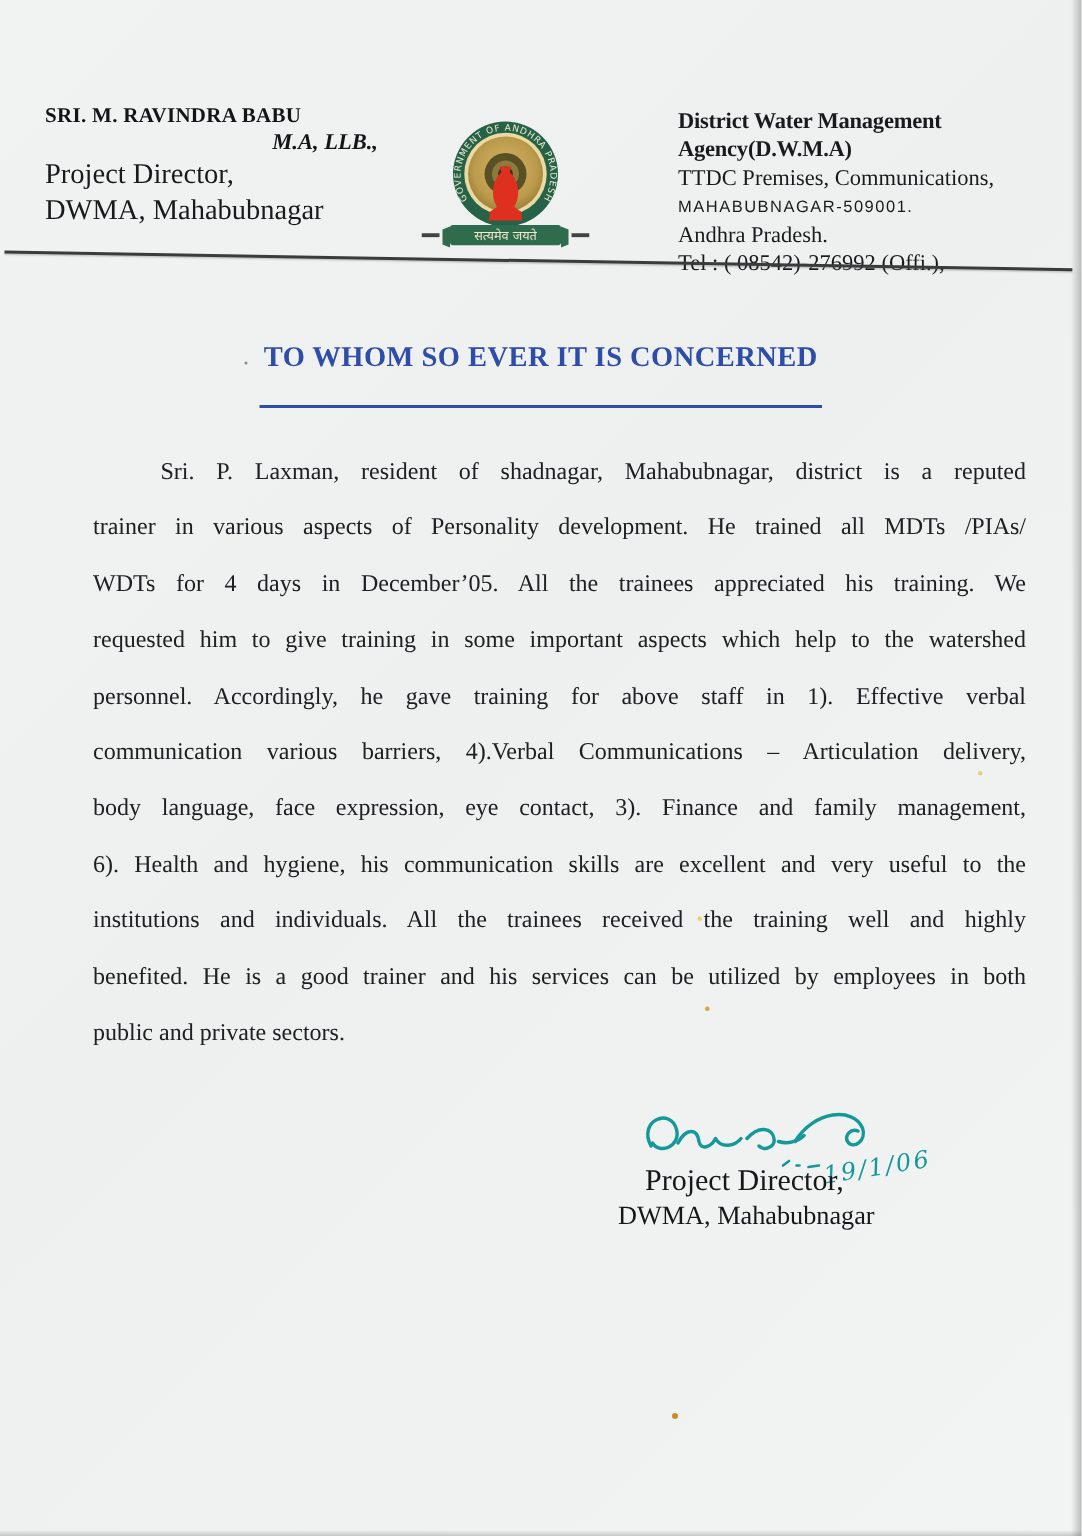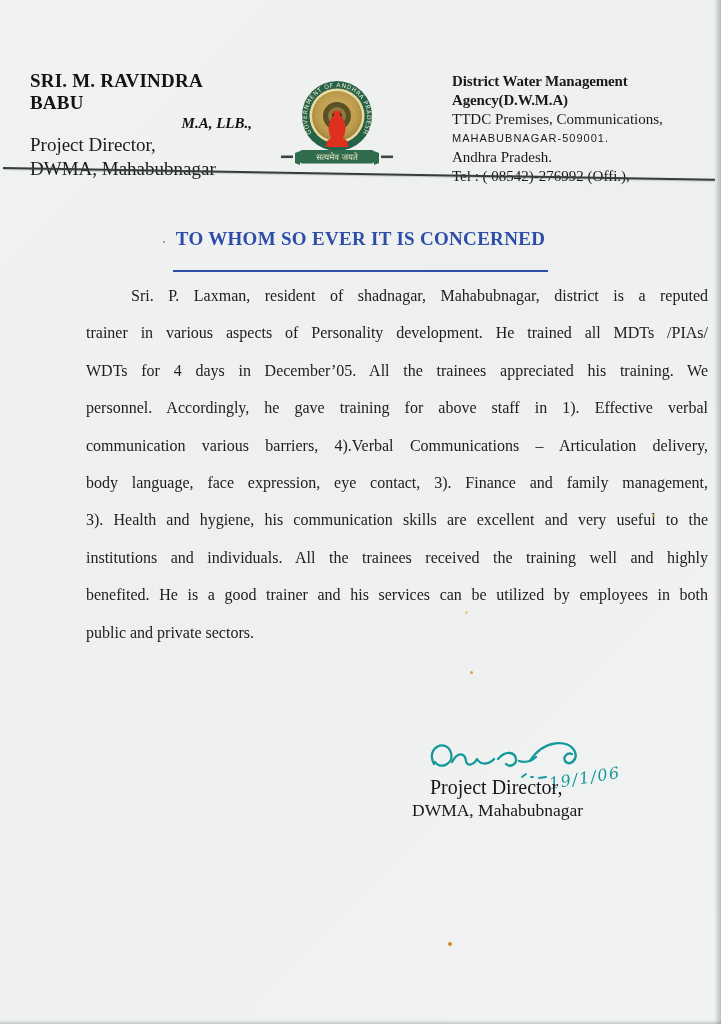--- a/index.html
+++ b/index.html
@@ -9,21 +9,21 @@
     height: 1024px;
     margin: 0 auto;
     background: linear-gradient(135deg, #f1f3f2 0%, #eef0ef 45%, #f2f4f3 100%);
     overflow: hidden;
     font-family: "Liberation Serif", serif;
     color: #1f1f23;
   }
 
   
   .lh-left { position: absolute; left: 30px; top: 70px; width: 222px; }
-  .lh-name { font-weight: bold; font-size: 19px; letter-spacing: 0.2px; color: #141418; }
+  .lh-name { font-weight: bold; font-size: 14px; letter-spacing: 0.2px; color: #141418; }
   .lh-qual { font-weight: bold; font-style: italic; font-size: 15px; text-align: right; margin-top: 1px; color: #141418; }
   .lh-desig, .lh-org { font-size: 19px; margin-top: 2px; color: #1a1a1e; }
 
   .lh-seal { position: absolute; left: 281px; top: 76px; width: 112px; height: 96px; }
 
   .lh-right { position: absolute; left: 420px; top: 72px; width: 292px; font-size: 15px; line-height: 19px; color: #1a1a1e; margin-left: 32px; }
   .lh-agency { font-weight: bold; font-size: 15px; letter-spacing: -0.15px; }
   .lh-mahabub { font-family: "Liberation Sans", sans-serif; font-size: 11px; letter-spacing: 1px; }
 
   .divider {
@@ -36,21 +36,21 @@
   .title-wrap { position: absolute; top: 228px; left: 0; width: 721px; text-align: center; }
   .title-text {
     display: inline-block;
     font-weight: bold; font-size: 19px; letter-spacing: 0.3px;
     color: #2e4da9;
     border-bottom: 2.5px solid #2e4da9;
     padding: 0 3px 20px 3px;
   }
 
   
-  .letter-body { position: absolute; top: 277px; left: 62px; width: 622px; font-size: 16px; color: #202024; margin-left: 24px; }
+  .letter-body { position: absolute; top: 296px; left: 62px; width: 622px; font-size: 16px; color: #202024; }
   .bodyline { height: 37.4px; line-height: 37.4px; text-align: justify; text-align-last: justify; white-space: normal; }
   .bodyline.first { text-indent: 45px; }
   .bodyline.last { text-align-last: left; }
 
   
   .sig-svg { position: absolute; left: 418px; top: 733px; }
   .sig-desig { position: absolute; left: 430px; top: 776px; font-size: 20px; color: #17171b; }
   .sig-org { position: absolute; left: 412px; top: 800px; font-size: 17.5px; color: #17171b; }
 
   
@@ -123,24 +123,25 @@
   <div class="divider"></div>
 
   <div class="title-wrap">
     <span class="title-text">TO WHOM SO EVER IT IS CONCERNED</span>
   </div>
 
   <div class="letter-body">
     <div class="bodyline first">Sri. P. Laxman, resident of shadnagar, Mahabubnagar, district is a reputed</div>
     <div class="bodyline">trainer in various aspects of Personality development. He trained all MDTs /PIAs/</div>
     <div class="bodyline">WDTs for 4 days in December’05. All the trainees appreciated his training. We</div>
+    <div class="bodyline">requested him to give training in some important aspects which help to the watershed</div>
     <div class="bodyline">personnel. Accordingly, he gave training for above staff in 1). Effective verbal</div>
     <div class="bodyline">communication various barriers, 4).Verbal Communications – Articulation delivery,</div>
     <div class="bodyline">body language, face expression, eye contact, 3). Finance and family management,</div>
-    <div class="bodyline">3). Health and hygiene, his communication skills are excellent and very useful to the</div>
+    <div class="bodyline">6). Health and hygiene, his communication skills are excellent and very useful to the</div>
     <div class="bodyline">institutions and individuals. All the trainees received the training well and highly</div>
     <div class="bodyline">benefited. He is a good trainer and his services can be utilized by employees in both</div>
     <div class="bodyline last">public and private sectors.</div>
   </div>
 
   <svg class="sig-svg" width="210" height="66" viewBox="0 0 210 66">
     <g fill="none" stroke="#14989a" stroke-width="2.3" stroke-linecap="round" stroke-linejoin="round">
       <path d="M16,31 c-9,-17 13,-26 17,-11 c3,11 -11,17 -16,9"></path>
       <path d="M34,29 c6,-11 13,-9 14,-1 c1,6 8,4 11,-2 c4,7 13,5 17,0"></path>
       <path d="M80,26 c8,-9 17,-7 18,0 c1,5 -6,9 -10,5 m13,-3 c6,2 13,0 17,-4"></path>

